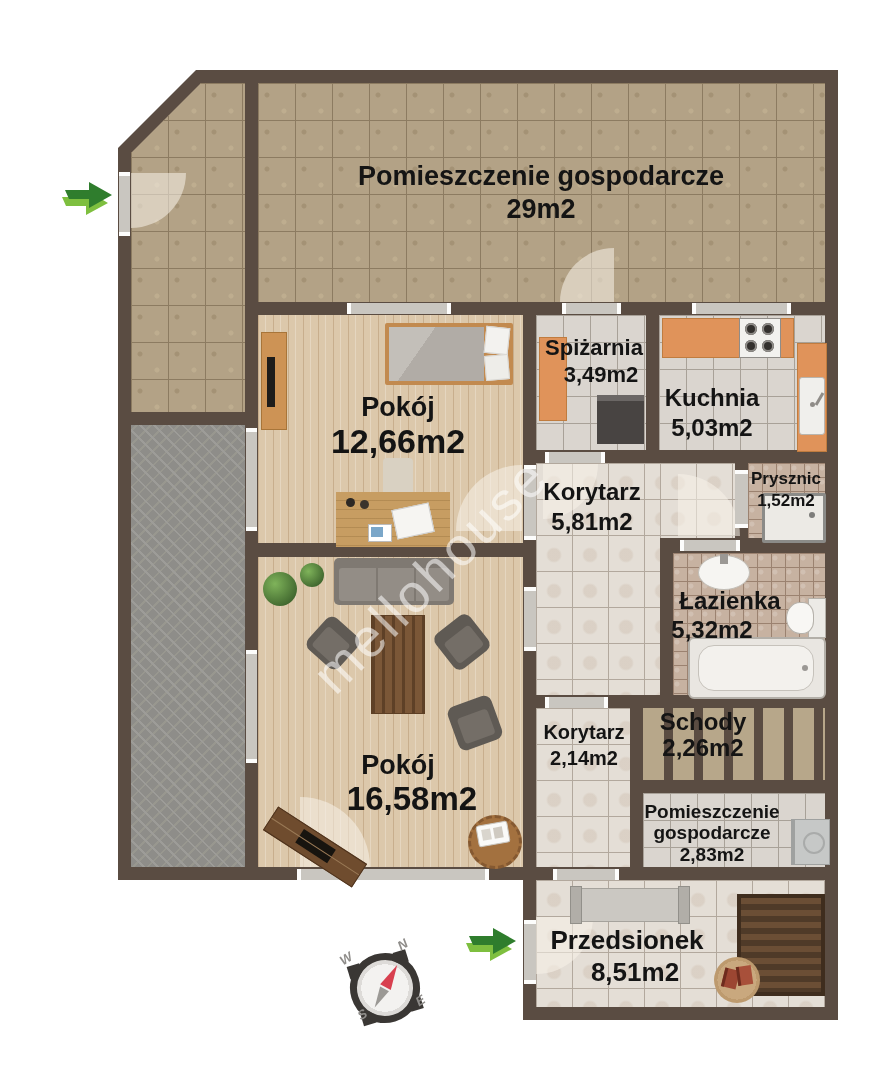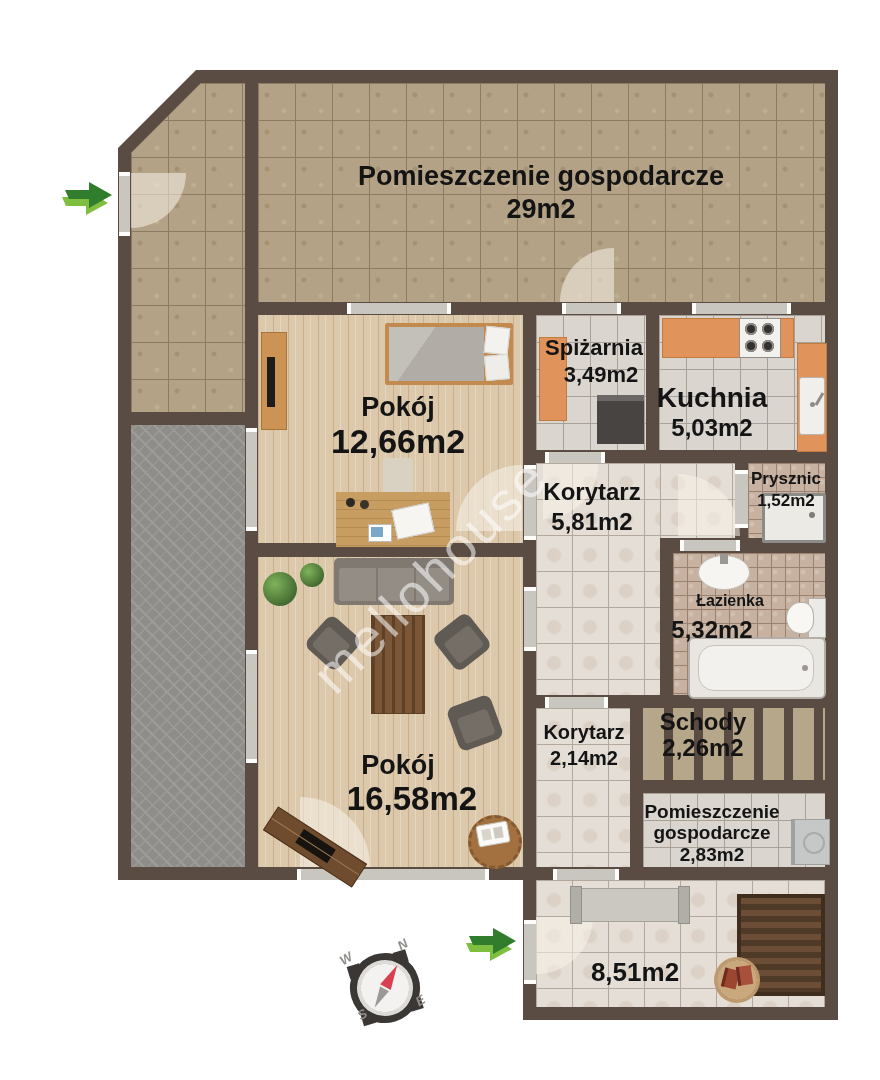--- a/index.html
+++ b/index.html
@@ -240,39 +240,40 @@
 
   <div class="lbl" style="left:541px;top:176px;font-size:27px;">Pomieszczenie gospodarcze</div>
   <div class="lbl" style="left:541px;top:209px;font-size:27px;">29m2</div>
 
   <div class="lbl" style="left:398px;top:407px;font-size:27px;">Pokój</div>
   <div class="lbl" style="left:398px;top:441px;font-size:34px;">12,66m2</div>
 
   <div class="lbl" style="left:594px;top:348px;font-size:22px;">Spiżarnia</div>
   <div class="lbl" style="left:601px;top:375px;font-size:22px;">3,49m2</div>
 
-  <div class="lbl" style="left:712px;top:398px;font-size:28px;">Kuchnia</div>
+  <div class="lbl" style="left:712px;top:398px;font-size:24px;">Kuchnia</div>
   <div class="lbl" style="left:712px;top:428px;font-size:24px;">5,03m2</div>
 
   <div class="lbl" style="left:592px;top:492px;font-size:24px;">Korytarz</div>
   <div class="lbl" style="left:592px;top:522px;font-size:24px;">5,81m2</div>
 
   <div class="lbl" style="left:786px;top:479px;font-size:17px;">Prysznic</div>
   <div class="lbl" style="left:786px;top:501px;font-size:17px;">1,52m2</div>
 
-  <div class="lbl" style="left:712px;top:601px;font-size:16px;padding-left:36px;">Łazienka</div>
+  <div class="lbl" style="left:712px;top:601px;font-size:24px;padding-left:36px;">Łazienka</div>
   <div class="lbl" style="left:712px;top:630px;font-size:24px;">5,32m2</div>
 
   <div class="lbl" style="left:398px;top:765px;font-size:27px;">Pokój</div>
   <div class="lbl" style="left:412px;top:799px;font-size:33px;">16,58m2</div>
 
   <div class="lbl" style="left:584px;top:732px;font-size:20px;">Korytarz</div>
   <div class="lbl" style="left:584px;top:758px;font-size:20px;">2,14m2</div>
 
   <div class="lbl" style="left:703px;top:722px;font-size:24px;">Schody</div>
   <div class="lbl" style="left:703px;top:748px;font-size:24px;">2,26m2</div>
 
   <div class="lbl" style="left:712px;top:822px;font-size:19px;white-space:normal;width:170px;text-align:center;line-height:1.12;">Pomieszczenie gospodarcze</div>
   <div class="lbl" style="left:712px;top:855px;font-size:19px;">2,83m2</div>
 
+  <div class="lbl" style="left:627px;top:940px;font-size:26px;">Przedsionek</div>
   <div class="lbl" style="left:635px;top:972px;font-size:26px;">8,51m2</div>
 
 </div>
 
 </body></html>

